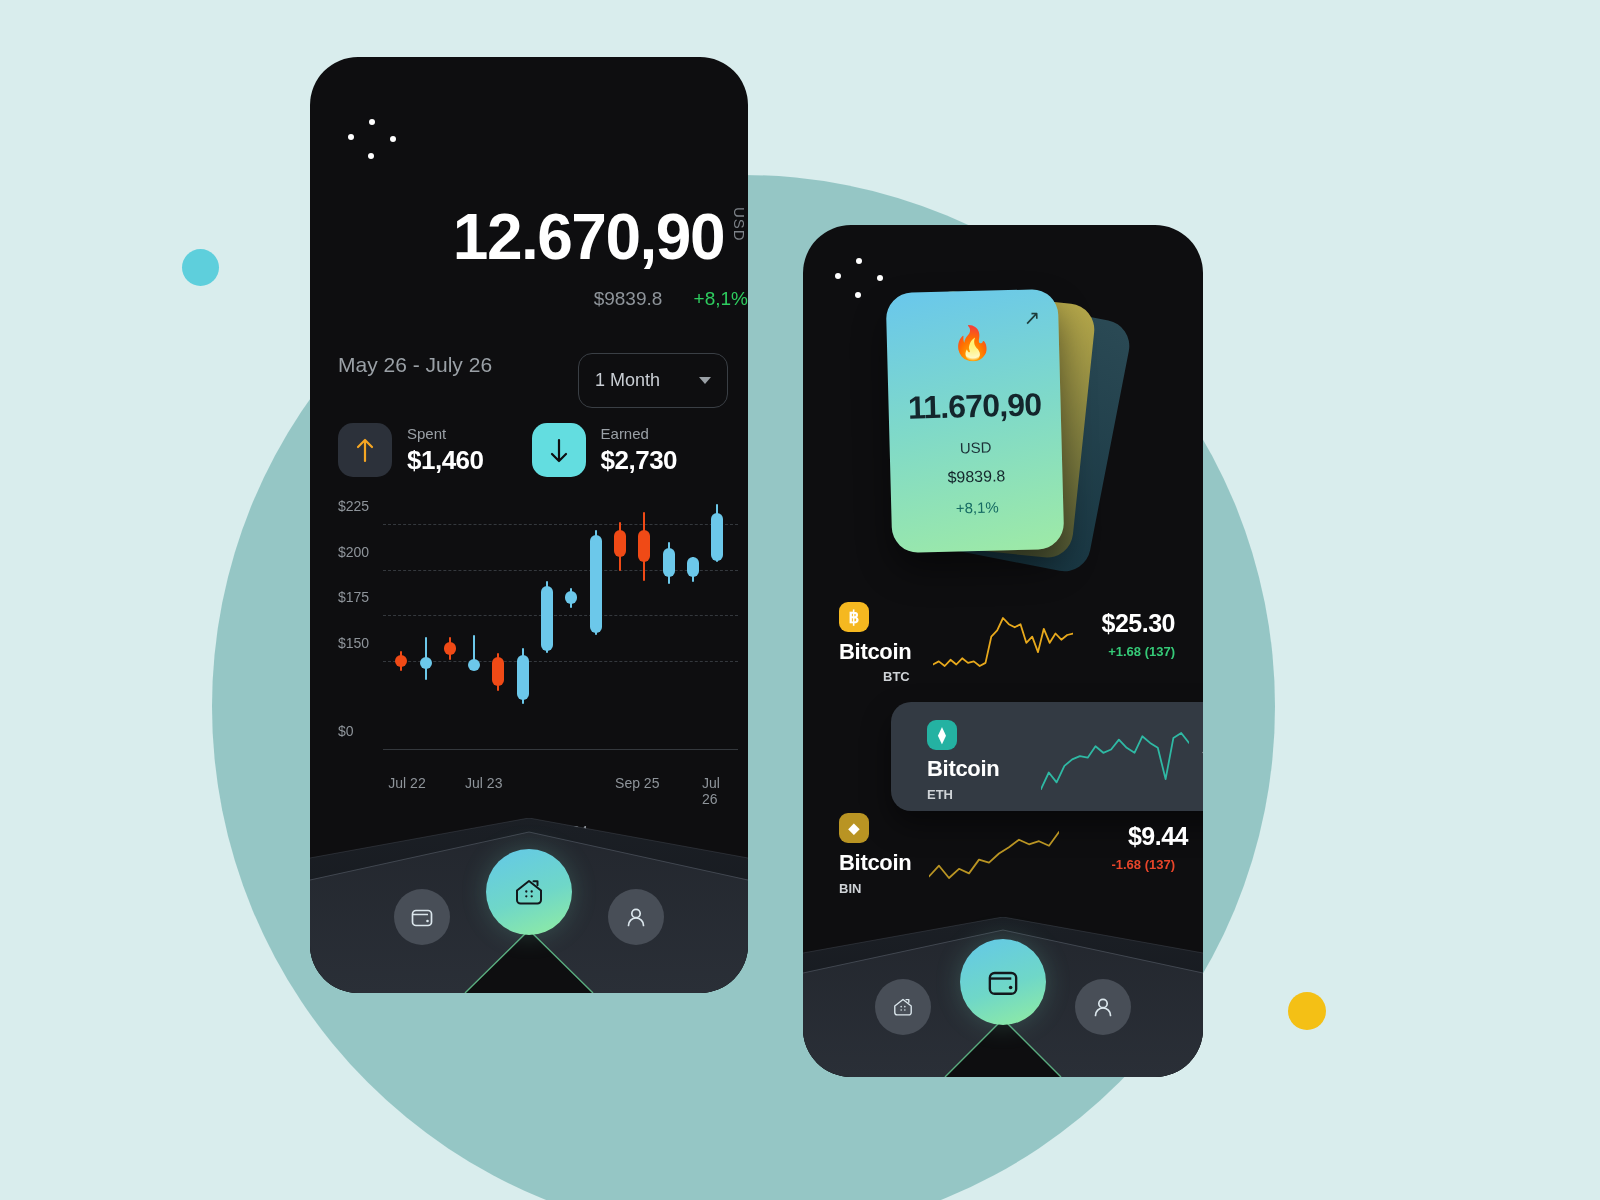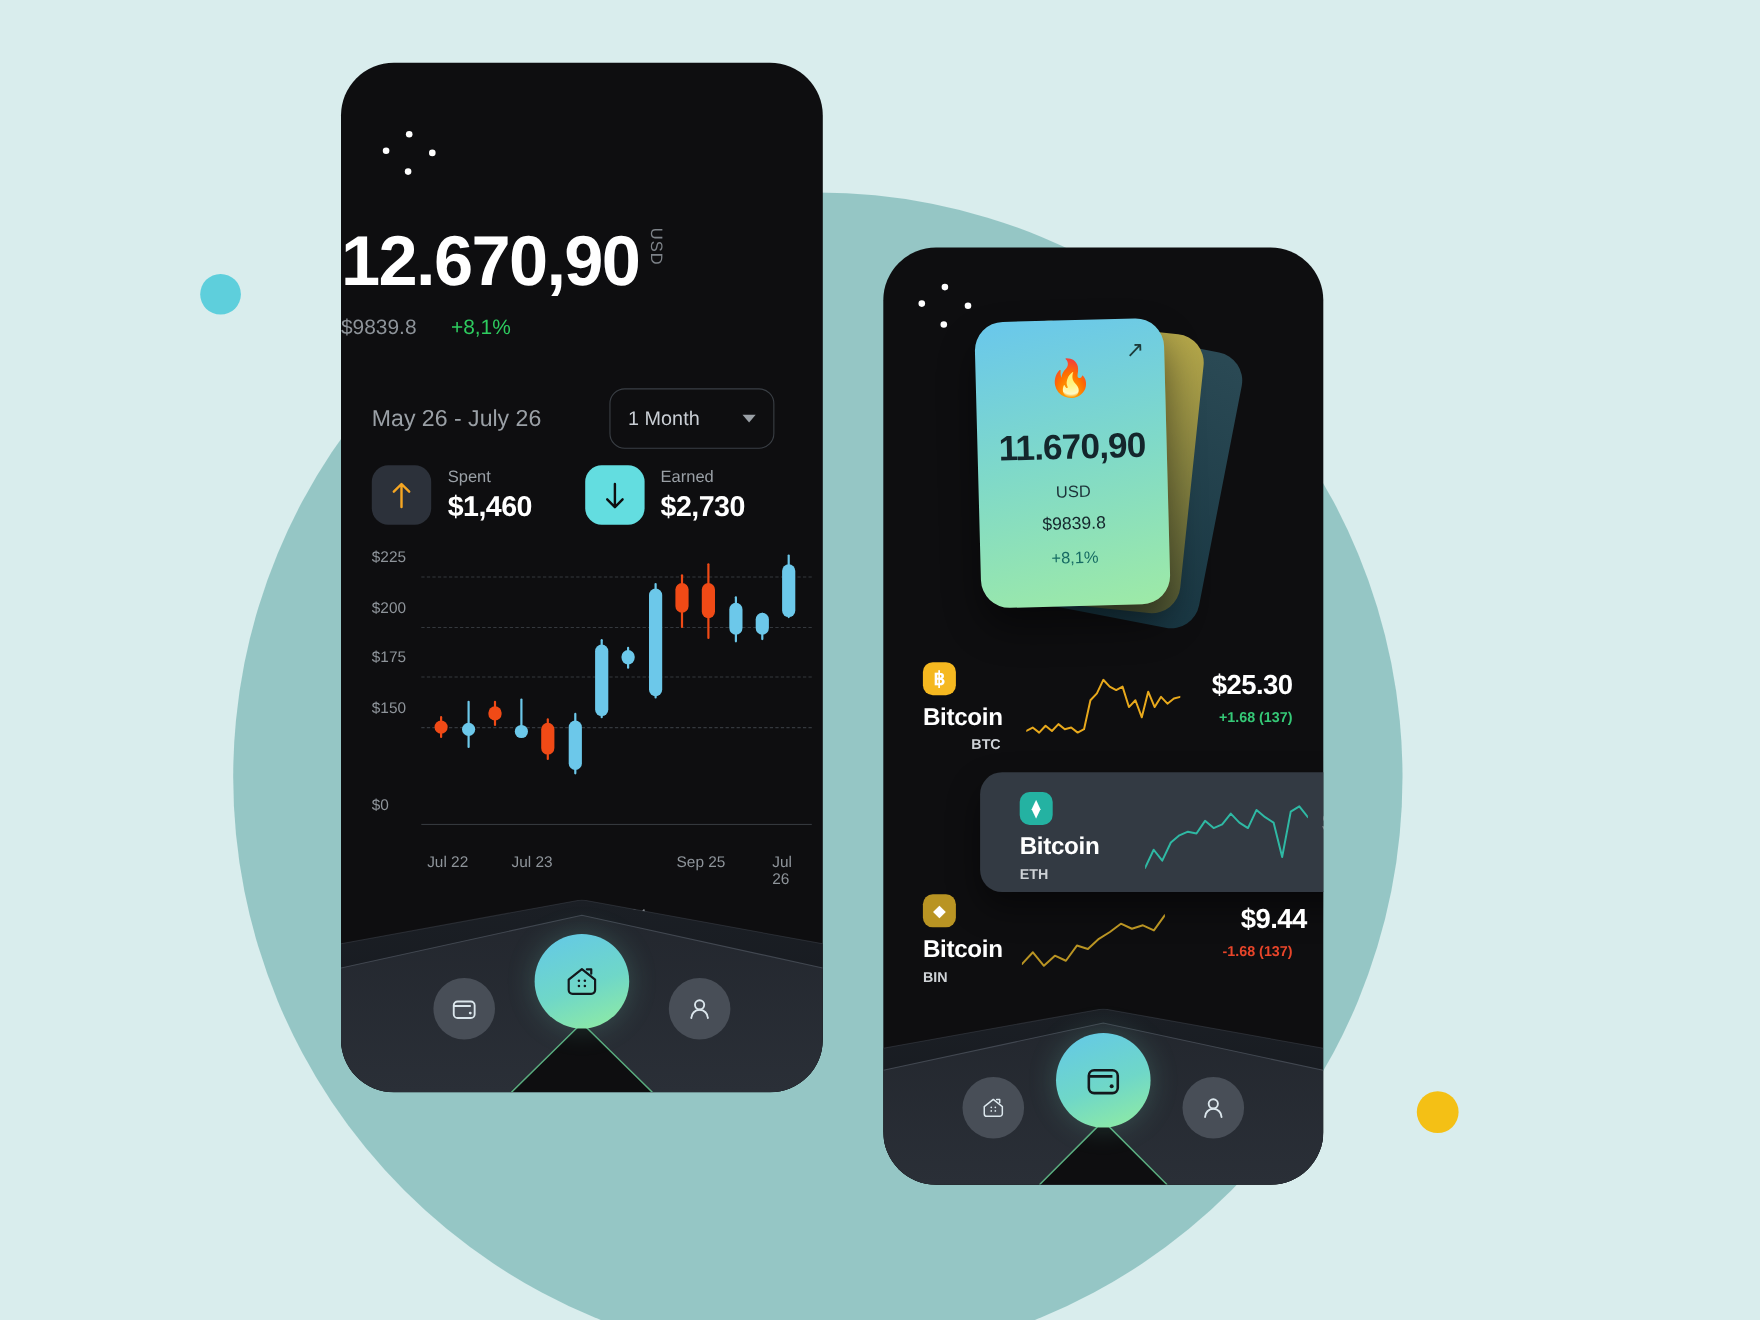--- a/index.html
+++ b/index.html
@@ -49,39 +49,39 @@
   .sensor-dots i {
     position: absolute; width: 6px; height: 6px;
     border-radius: 50%; background: #ffffff; display: block;
   }
   .sensor-dots i.d1 { left: 21px; top: 0px; }
   .sensor-dots i.d2 { left: 0px;  top: 15px; }
   .sensor-dots i.d3 { left: 42px; top: 17px; }
   .sensor-dots i.d4 { left: 20px; top: 34px; }
 
   
-  .balance-wrap { position: absolute; left: 0; width: 100%; top: 148px; text-align: left; }
+  .balance-wrap { position: absolute; left: 0; width: 100%; top: 148px; text-align: right; }
   .balance-row { display: inline-flex; align-items: flex-start; }
   .balance-amount {
     font-size: 64px; font-weight: 700; color: #ffffff;
     letter-spacing: -1.5px; line-height: 1;
   }
   .balance-cur {
     font-size: 15px; color: #7d8288; font-weight: 400;
     writing-mode: vertical-rl;
     margin-left: 7px; margin-top: 2px;
     letter-spacing: 1px;
   }
   .balance-sub { margin-top: 19px; font-size: 19px; }
   .balance-sub .sub-fiat { color: #8e949a; }
   .balance-sub .sub-pct { color: #2ecc5f; margin-left: 26px; }
 
   .range-row {
-    position: absolute; left: 28px; right: 44px; top: 296px;
-    display: flex; align-items: center; justify-content: space-between;
+    position: absolute; left: 28px; right: 20px; top: 296px;
+    display: flex; align-items: flex-start; justify-content: space-between;
   }
   .range-label { font-size: 21px; color: #9aa0a6; font-weight: 400; }
   .range-select {
     width: 150px; height: 55px;
     border: 1px solid #3a3f45; border-radius: 14px;
     display: flex; align-items: center; justify-content: space-between;
     padding: 0 16px; background: transparent;
   }
   .range-select span { font-size: 18px; color: #c9ced4; }
   .caret { width: 0; height: 0; border-left: 6px solid transparent;

